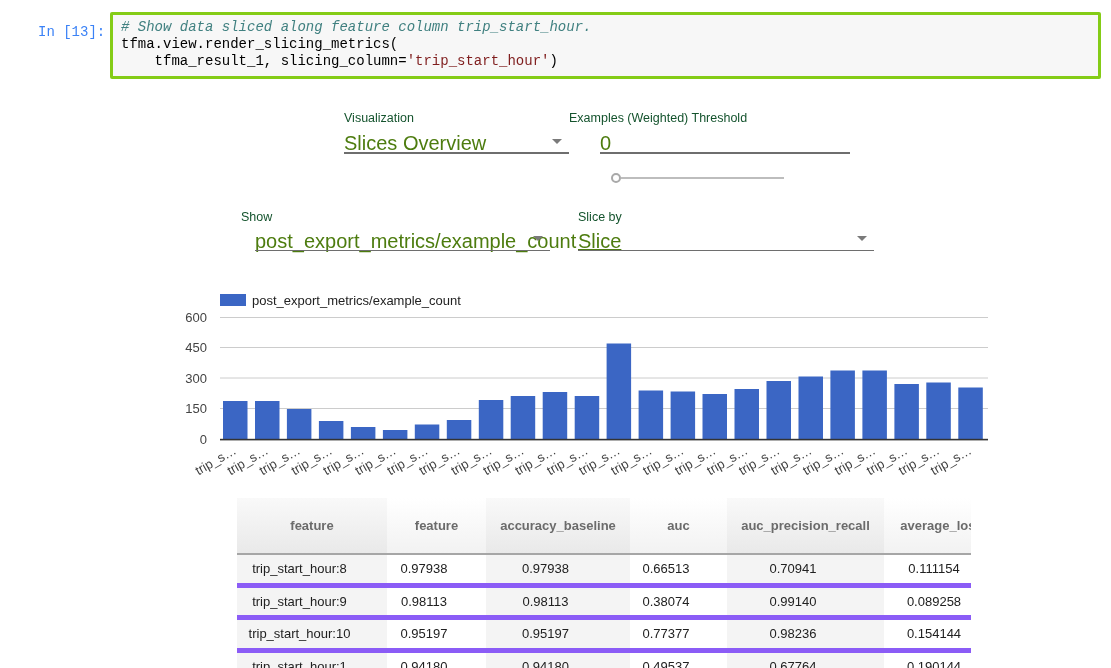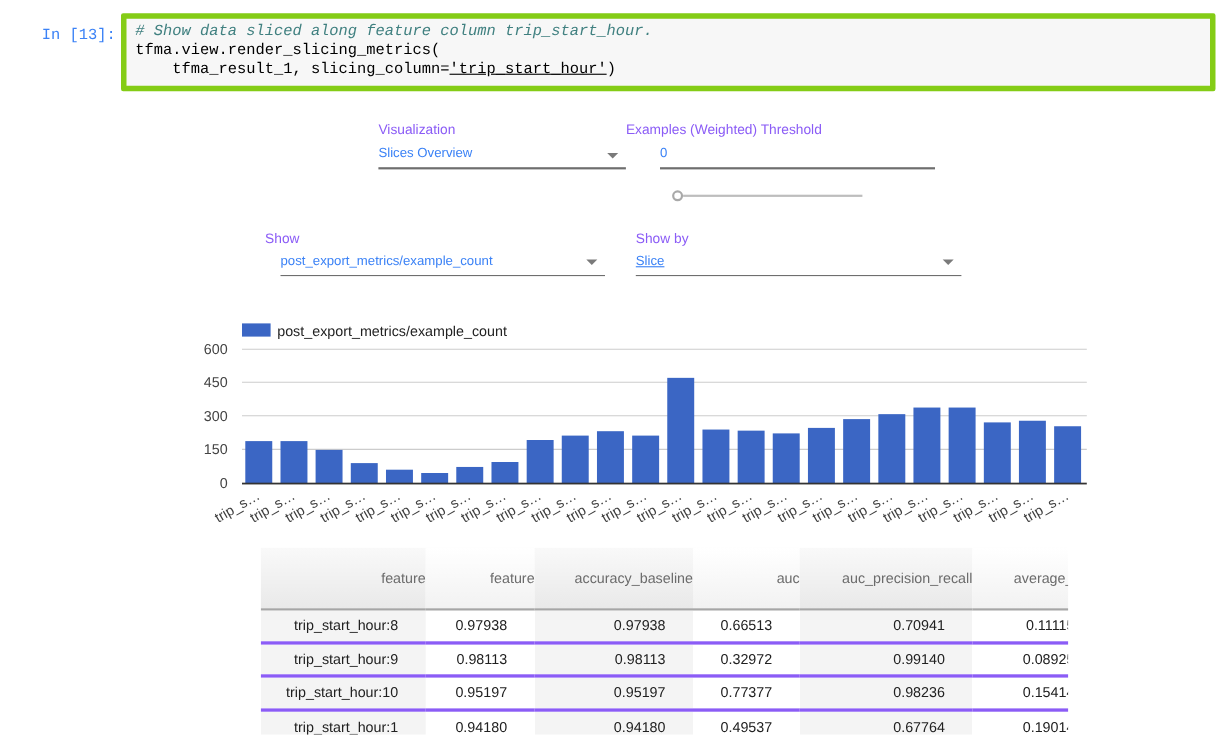--- a/index.html
+++ b/index.html
@@ -1,34 +1,34 @@
 <!DOCTYPE html>
 <html><head>
 <meta charset="utf-8">
 <style>
   html,body{margin:0;padding:0;background:#fff;}
   body{position:relative;width:1111px;height:668px;overflow:hidden;
        font-family:"Liberation Sans",sans-serif;}
   .abs{position:absolute;}
   
   .prompt{left:38px;top:2px;font:bold 14px/17px "Liberation Mono",monospace;color:#3b82f6;font-weight:normal;margin-top:22px;}
-  .codebox{left:110px;top:11.5px;width:985px;height:61px;background:#f7f7f7;border:5px solid #84cc16;border-radius:2px;}
+  .codebox{left:110px;top:11.5px;width:985px;height:61px;background:#f7f7f7;border:3px solid #84cc16;border-radius:2px;}
   .codebox pre{margin:0;padding:4.5px 0 0 8px;font:14px/17px "Liberation Mono",monospace;color:#000;}
   .com{color:#408080;font-style:italic;}
-  .str{color:#000000;text-decoration:underline;}
+  .str{color:#7f1d1d;}
   
-  .wlabel{font-size:12.5px;color:#8b5cf6;}
-  .wval{font-size:12px;color:#3b82f6;}
+  .wlabel{font-size:12.5px;color:#14532d;}
+  .wval{font-size:20px;color:#4d7c0f;}
   .uline{height:1.6px;background:#6e6e6e;}
   .arrow{width:0;height:0;border-left:5.3px solid transparent;border-right:5.3px solid transparent;border-top:5.6px solid #7a7a7a;}
   
   .tblclip{left:237px;top:498px;width:734px;height:170px;overflow:hidden;}
   table.gv{border-collapse:collapse;table-layout:fixed;width:772px;font-size:13px;color:#212121;}
-  table.gv td{height:27.5px;padding:0 25px 0 0;text-align:right;border-bottom:3px solid #8b5cf6;overflow:hidden;}
-  table.gv th{height:55px;padding:0;text-align:right;font-weight:normal;color:#6b6b6b;border-bottom:2px solid #a6a6a6;}
+  table.gv td{height:27.5px;padding:0 25px 0 0;text-align:center;border-bottom:5px solid #8b5cf6;overflow:hidden;}
+  table.gv th{height:55px;padding:0;text-align:center;font-weight:bold;color:#6b6b6b;border-bottom:2px solid #a6a6a6;}
   .codd{background:#f4f4f4;}
   th.hodd{background:linear-gradient(180deg,#f9f9f9 0%,#e9e9e9 100%);}
   th.hevn{background:linear-gradient(180deg,#ffffff 0%,#f2f2f2 100%);}
 </style>
 </head>
 <body>
 
   <div class="abs prompt">In&nbsp;[13]:</div>
   <div class="abs codebox">
     <pre><span class="com"># Show data sliced along feature column trip_start_hour.</span>
@@ -46,21 +46,21 @@
   <div class="abs uline" style="left:600px;top:152.2px;width:250px;"></div>
 
   <div class="abs" style="left:621px;top:176.5px;width:163px;height:2px;background:#bdbdbd;"></div>
   <div class="abs" style="left:610.5px;top:172.5px;width:6px;height:6px;border:2px solid #a9a9a9;border-radius:50%;background:#fff;"></div>
 
   <div class="abs wlabel" style="left:241px;top:210px;">Show</div>
   <div class="abs wval" style="left:255px;top:229.5px;">post_export_metrics/example_count</div>
   <div class="abs arrow" style="left:532.7px;top:235.7px;"></div>
   <div class="abs uline" style="left:255px;top:249.8px;width:295px;"></div>
 
-  <div class="abs wlabel" style="left:578px;top:210px;">Show by</div>
+  <div class="abs wlabel" style="left:578px;top:210px;">Slice by</div>
   <div class="abs wval" style="left:578px;top:229.5px;text-decoration:underline;">Slice</div>
   <div class="abs arrow" style="left:856.7px;top:236.2px;"></div>
   <div class="abs uline" style="left:578px;top:249.8px;width:296px;"></div>
 
   <svg class="abs" style="left:170px;top:285px;" width="840" height="200" viewBox="170 285 840 200">
     <g font-family="Liberation Sans, sans-serif">
       <rect x="220" y="294" width="26" height="12" fill="#3b66c4"></rect>
       <text x="252" y="305" font-size="13" fill="#222222">post_export_metrics/example_count</text>
       <g fill="#444444" font-size="13" text-anchor="end">
         <text x="207" y="321.5">600</text>
@@ -155,21 +155,21 @@
           <td>0.97938</td>
           <td class="codd">0.97938</td>
         <td>0.66513</td>
           <td class="codd">0.70941</td>
           <td>0.111154</td>
       </tr>
       <tr>
         <td class="codd">trip_start_hour:9</td>
           <td>0.98113</td>
           <td class="codd">0.98113</td>
-        <td>0.32972</td>
+        <td>0.38074</td>
           <td class="codd">0.99140</td>
           <td>0.089258</td>
       </tr>
       <tr>
         <td class="codd">trip_start_hour:10</td>
           <td>0.95197</td>
           <td class="codd">0.95197</td>
         <td>0.77377</td>
           <td class="codd">0.98236</td>
           <td>0.154144</td>

